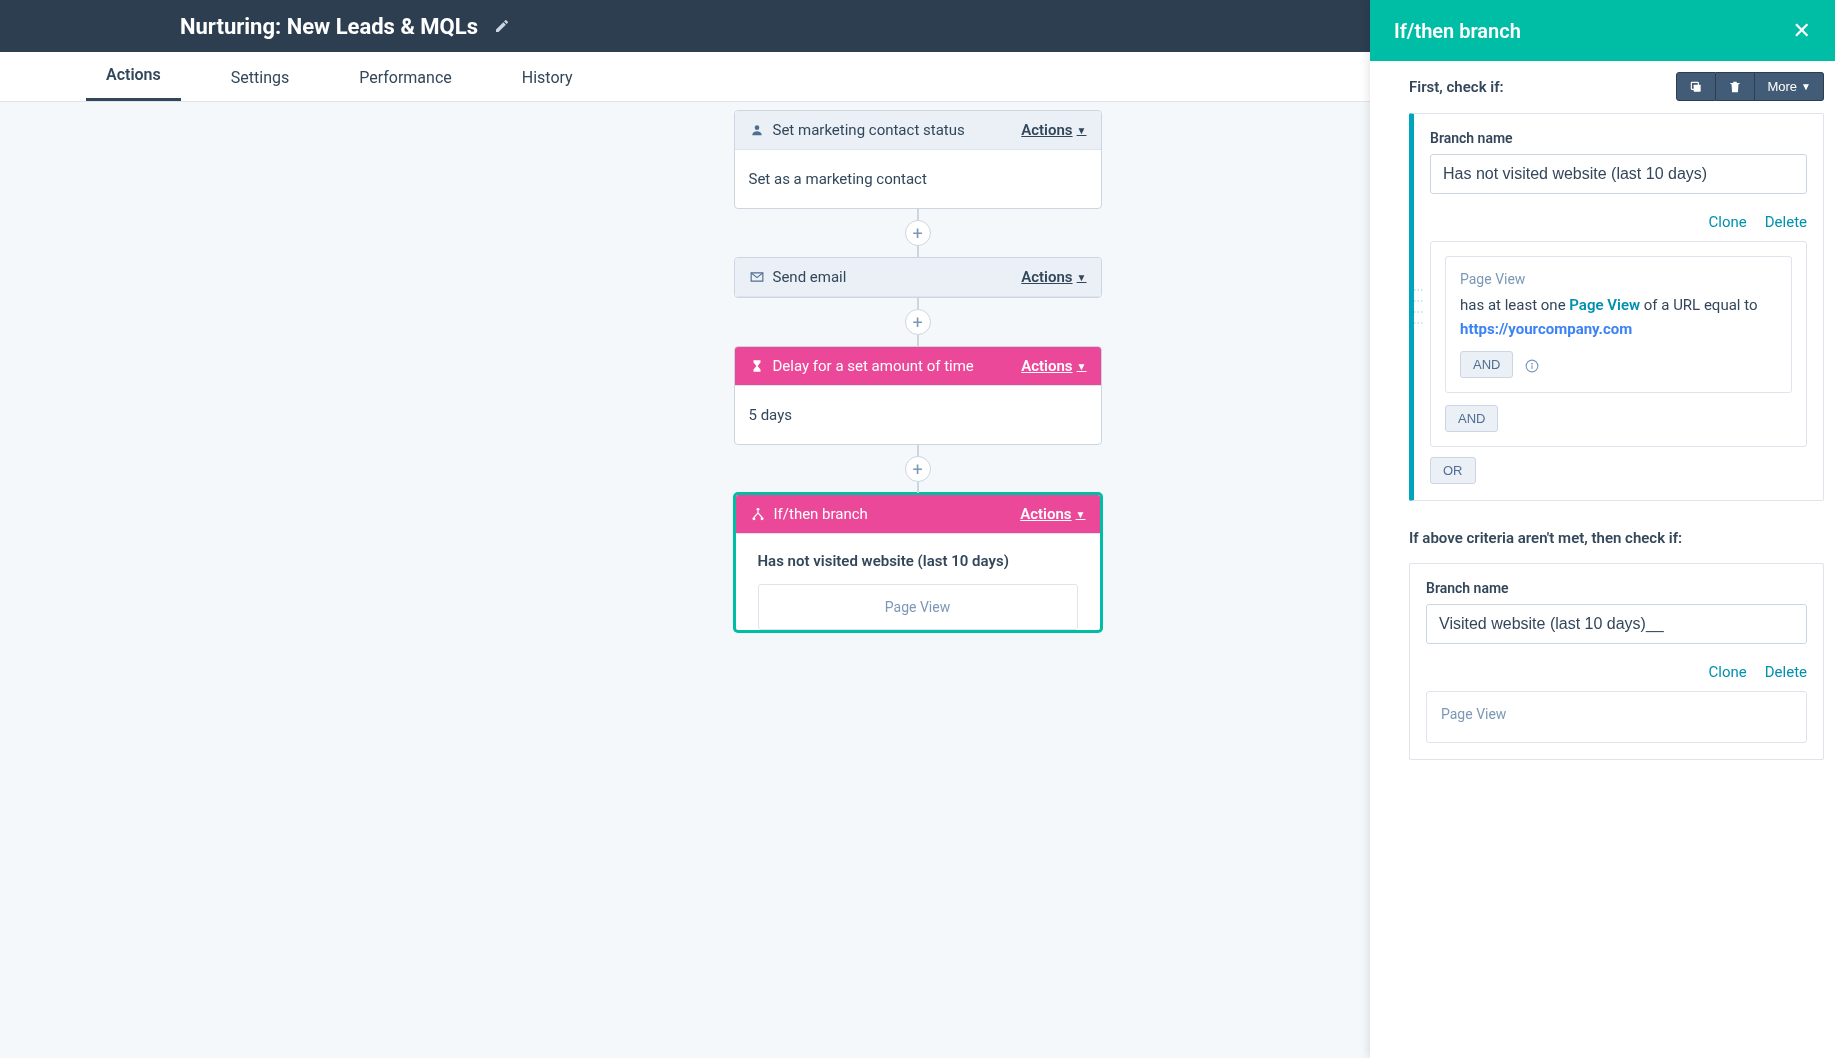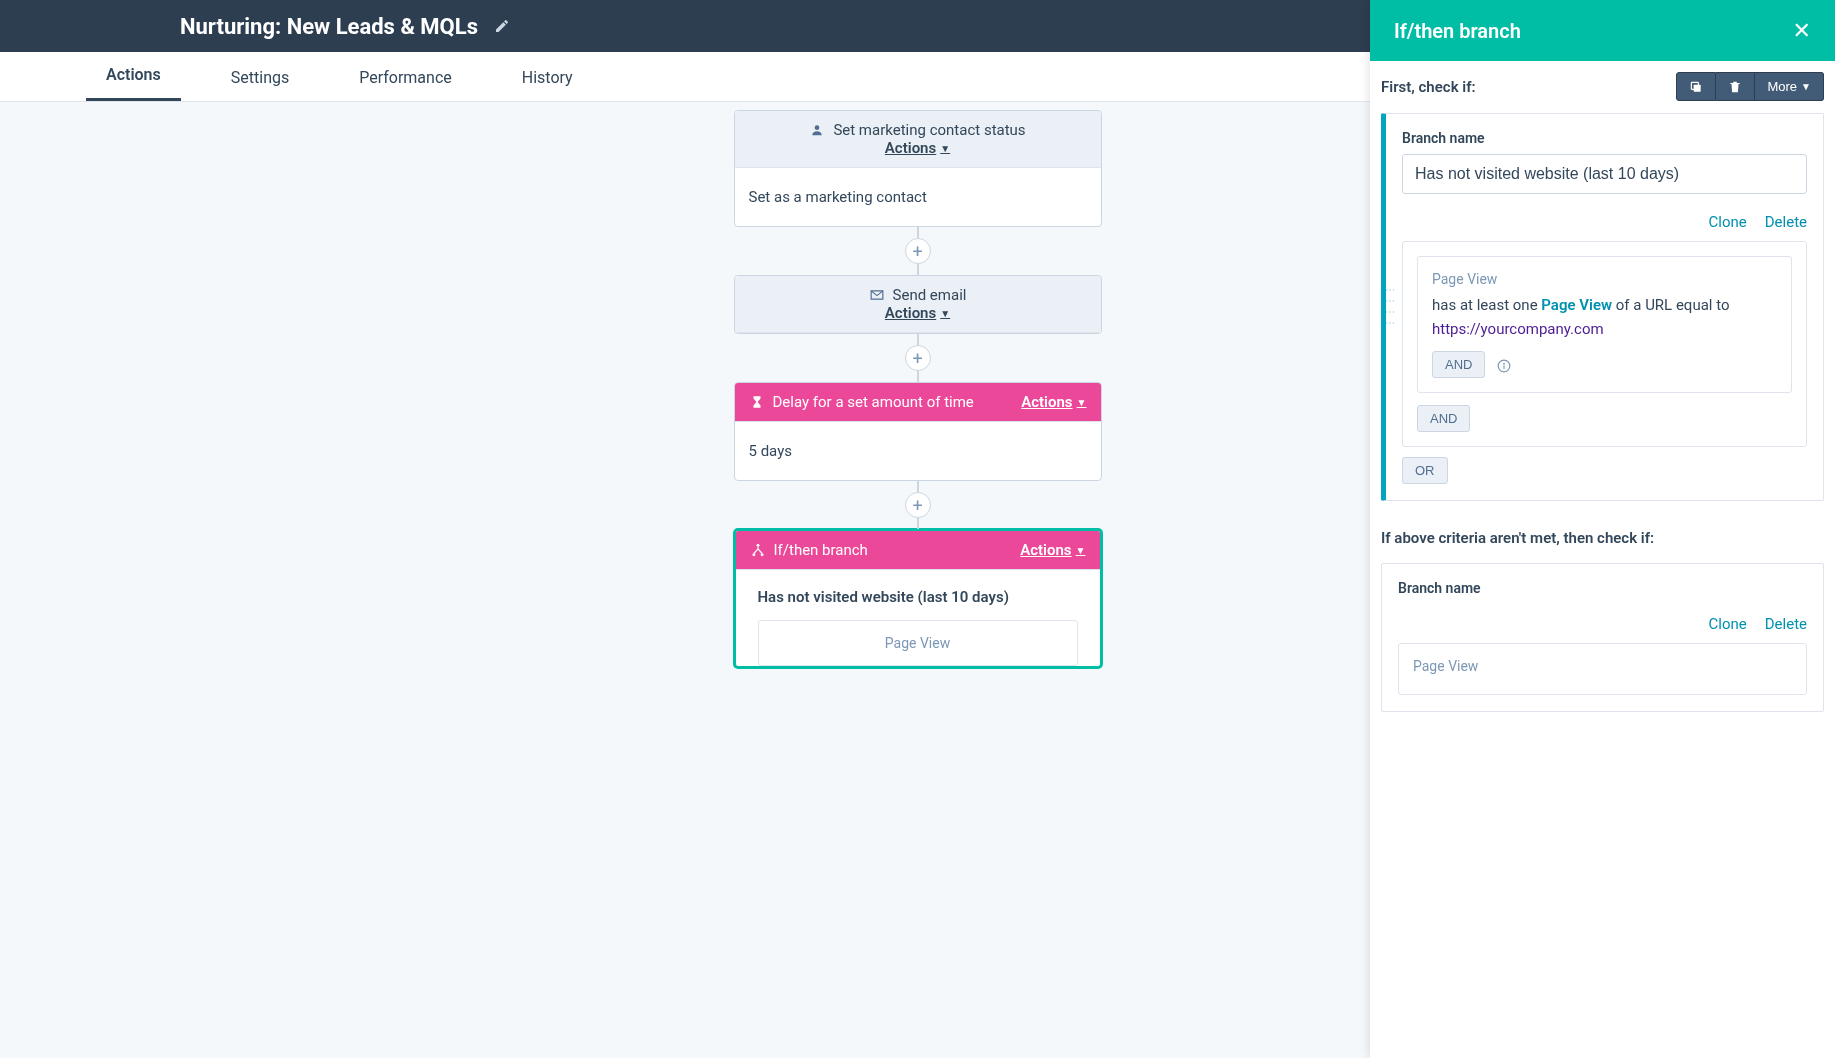--- a/index.html
+++ b/index.html
@@ -8,59 +8,59 @@
 .topbar-title { color: #fff; font-size: 22px; font-weight: 700; }
 .edit-icon { color: #cbd6e2; margin-left: 16px; cursor: pointer; }
 .tabbar { background: #fff; border-bottom: 1px solid #dfe3eb; height: 50px; display: flex; align-items: flex-end; padding-left: 86px; }
 .tab { padding: 14px 20px; font-size: 16px; color: #33475b; cursor: pointer; font-weight: 400; margin-right: 30px; }
 .tab.active { color: #33475b; font-weight: 600; border-bottom: 3px solid #33475b; }
 .canvas { position: relative; height: calc(100vh - 102px); overflow-y: auto; background: #f5f8fa; }
 .flow { display: flex; flex-direction: column; align-items: center; padding-top: 8px; }
 .card { width: 368px; background: #fff; border: 1px solid #cbd6e2; border-radius: 4px; margin: 0; overflow: hidden; }
 .card.selected { border: 2px solid #00bda5; box-shadow: 0 0 0 1px #00bda5; }
 .card-header { display: flex; align-items: center; justify-content: space-between; padding: 10px 14px; border-bottom: 1px solid #dfe3eb; font-size: 15px; }
-.card-header.light { background: #eaf0f6; color: #33475b; flex-direction: column; }
+.card-header.light { background: #eaf0f6; color: #33475b; }
 .card-header.dark { background: #ec4899; color: #fff; }
 .card-header.dark .actions-link { color: #fff; }
 .card-header-left { display: flex; align-items: center; gap: 8px; }
 .card-icon { display: inline-flex; width: 16px; height: 16px; align-items: center; justify-content: center; }
 .actions-link { font-weight: 600; text-decoration: underline; cursor: pointer; display: inline-flex; align-items: center; gap: 4px; color: #33475b; }
 .card-body { padding: 20px 14px; text-align: left; font-size: 15px; color: #33475b; }
 .card-body.link-body a { color: #0091ae; font-weight: 400; text-decoration: none; }
 .ext-icon { color: #7c98b6; margin-left: 4px; }
 .connector { height: 48px; width: 2px; background: #cbd6e2; position: relative; display: flex; align-items: center; justify-content: center; }
 .add-btn { position: absolute; width: 26px; height: 26px; border-radius: 50%; background: #fff; border: 1px solid #cbd6e2; color: #7c98b6; font-size: 18px; display: flex; align-items: center; justify-content: center; cursor: pointer; }
 .branch-body { padding: 18px 22px 0 22px; text-align: left; }
 .branch-body-title { font-weight: 600; font-size: 15px; margin-bottom: 14px; }
 .rule-box { border: 1px solid #dfe3eb; border-radius: 3px; padding: 14px; text-align: center; color: #7c98b6; font-size: 14px; }
 .panel { position: fixed; right: 0; top: 0; width: 465px; height: 100vh; background: #fff; box-shadow: -2px 0 8px rgba(0,0,0,0.1); display: flex; flex-direction: column; z-index: 10; }
 .panel-header { background: #00bda5; color: #fff; padding: 18px 24px; display: flex; align-items: center; justify-content: space-between; }
 .panel-header h2 { font-size: 20px; font-weight: 600; }
 .close-x { font-size: 22px; cursor: pointer; color: #fff; }
-.panel-body { padding: 11px; overflow-y: auto; flex: 1; }
+.panel-body { padding: 11px; overflow-y: auto; flex: 1; margin-left: 28px; }
 .panel-label-row { display: flex; align-items: center; justify-content: space-between; margin-bottom: 12px; }
 .panel-label { font-weight: 600; font-size: 15px; }
 .btn-group { display: flex; }
 .btn-dark { background: #425b76; color: #fff; border: 1px solid #2d3e50; padding: 6px 12px; font-size: 13px; cursor: pointer; display: inline-flex; align-items: center; gap: 4px; }
 .btn-dark:first-child { border-radius: 3px 0 0 3px; }
 .btn-dark:last-child { border-radius: 0 3px 3px 0; }
 .btn-dark + .btn-dark { border-left: none; }
 .branch-editor { border-left: 5px solid #00a4bd; background: #fff; border-top: 1px solid #dfe3eb; border-right: 1px solid #dfe3eb; border-bottom: 1px solid #dfe3eb; border-radius: 2px; padding: 16px; margin-bottom: 28px; position: relative; }
 .branch-editor.plain { border-left: 1px solid #dfe3eb; }
 .drag-dots { position: absolute; left: 0; top: 50%; transform: translateY(-50%); width: 10px; color: #7fd1de; writing-mode: vertical-rl; font-size: 10px; letter-spacing: 1px; }
 .field-label { font-weight: 600; font-size: 14px; margin-bottom: 8px; display: block; }
 .text-input { width: 100%; border: 1px solid #cbd6e2; border-radius: 3px; padding: 10px 12px; font-size: 16px; color: #33475b; }
 .link-row { text-align: right; margin: 18px 0 10px 0; }
 .link-row a { color: #0091ae; font-weight: 400; text-decoration: none; margin-left: 14px; cursor: pointer; font-size: 15px; }
 .criteria-box { border: 1px solid #dfe3eb; border-radius: 3px; padding: 14px; }
 .inner-criteria { border: 1px solid #dfe3eb; border-radius: 3px; padding: 14px; margin-bottom: 12px; }
 .criteria-title { color: #7c98b6; font-size: 14px; margin-bottom: 6px; }
 .criteria-text { font-size: 15px; line-height: 1.6; color: #33475b; }
 .criteria-text .hl { color: #0091ae; font-weight: 600; }
-.criteria-text b { color: #4c1d95; font-weight: 400; }
+.criteria-text b { color: #3b82f6; font-weight: 700; }
 .pill-btn { background: #eaf0f6; border: 1px solid #cbd6e2; color: #506e91; padding: 5px 12px; border-radius: 3px; font-size: 13px; cursor: pointer; display: inline-flex; align-items: center; gap: 6px; margin-top: 10px; }
 .info-icon { color: #7c98b6; font-size: 13px; }
 .section-label { font-weight: 600; font-size: 15px; margin: 0 0 16px 0; }
 .caret { font-size: 10px; }
 svg { display: block; }
 </style>
 </head>
 <body>
 
 <div class="topbar">
@@ -233,20 +233,21 @@
         </div>
         <button class="pill-btn" style="margin-top:0">AND</button>
       </div>
       <button class="pill-btn">OR</button>
     </div>
 
     <div class="section-label">If above criteria aren't met, then check if:</div>
 
     <div class="branch-editor plain">
       <label class="field-label">Branch name</label>
+      <input class="text-input" value="Visited website (last 10 days)__" style="">
       <div class="link-row">
         <a>Clone</a>
         <a>Delete</a>
       </div>
       <div class="criteria-box">
         <div class="inner-criteria" style="margin-bottom:0;border:none;padding:0">
           <div class="criteria-title">Page View</div>
         </div>
       </div>
     </div>

